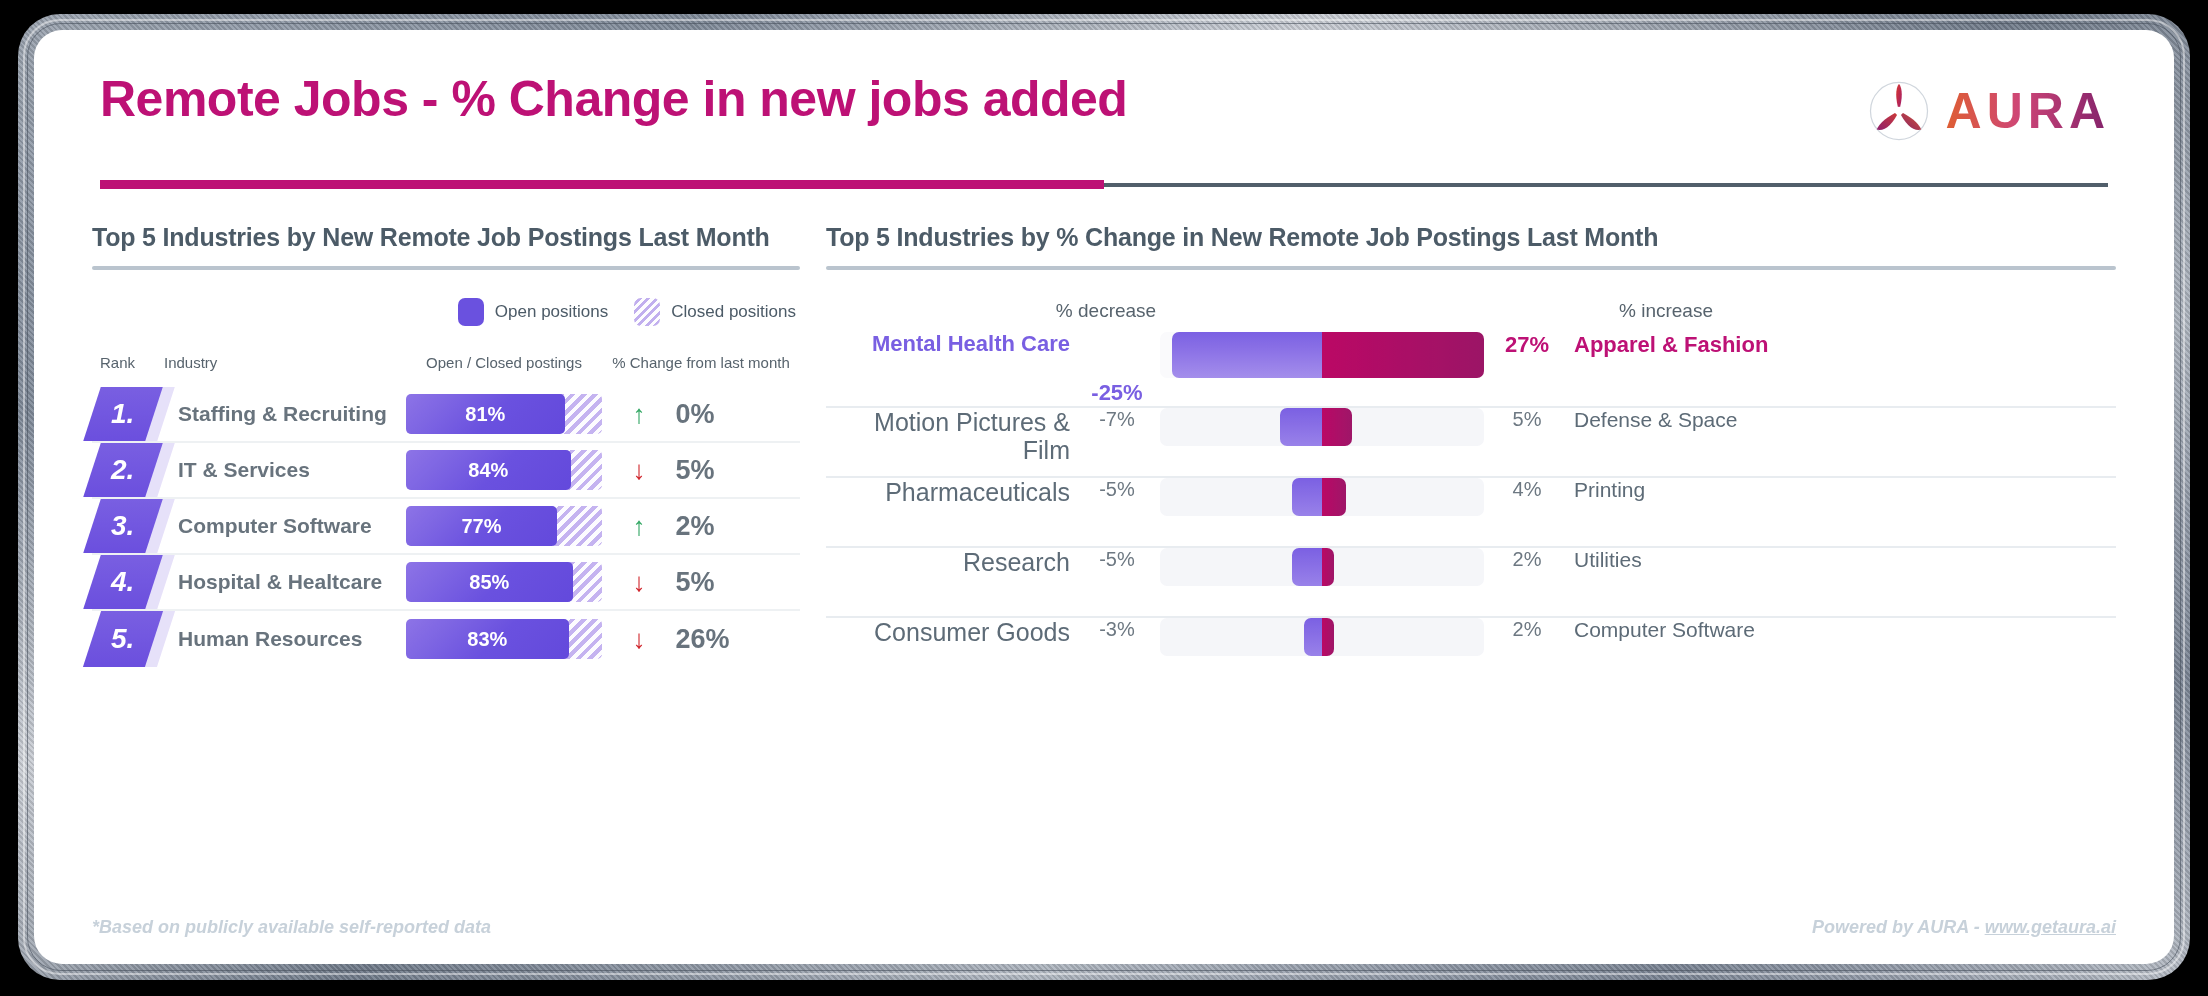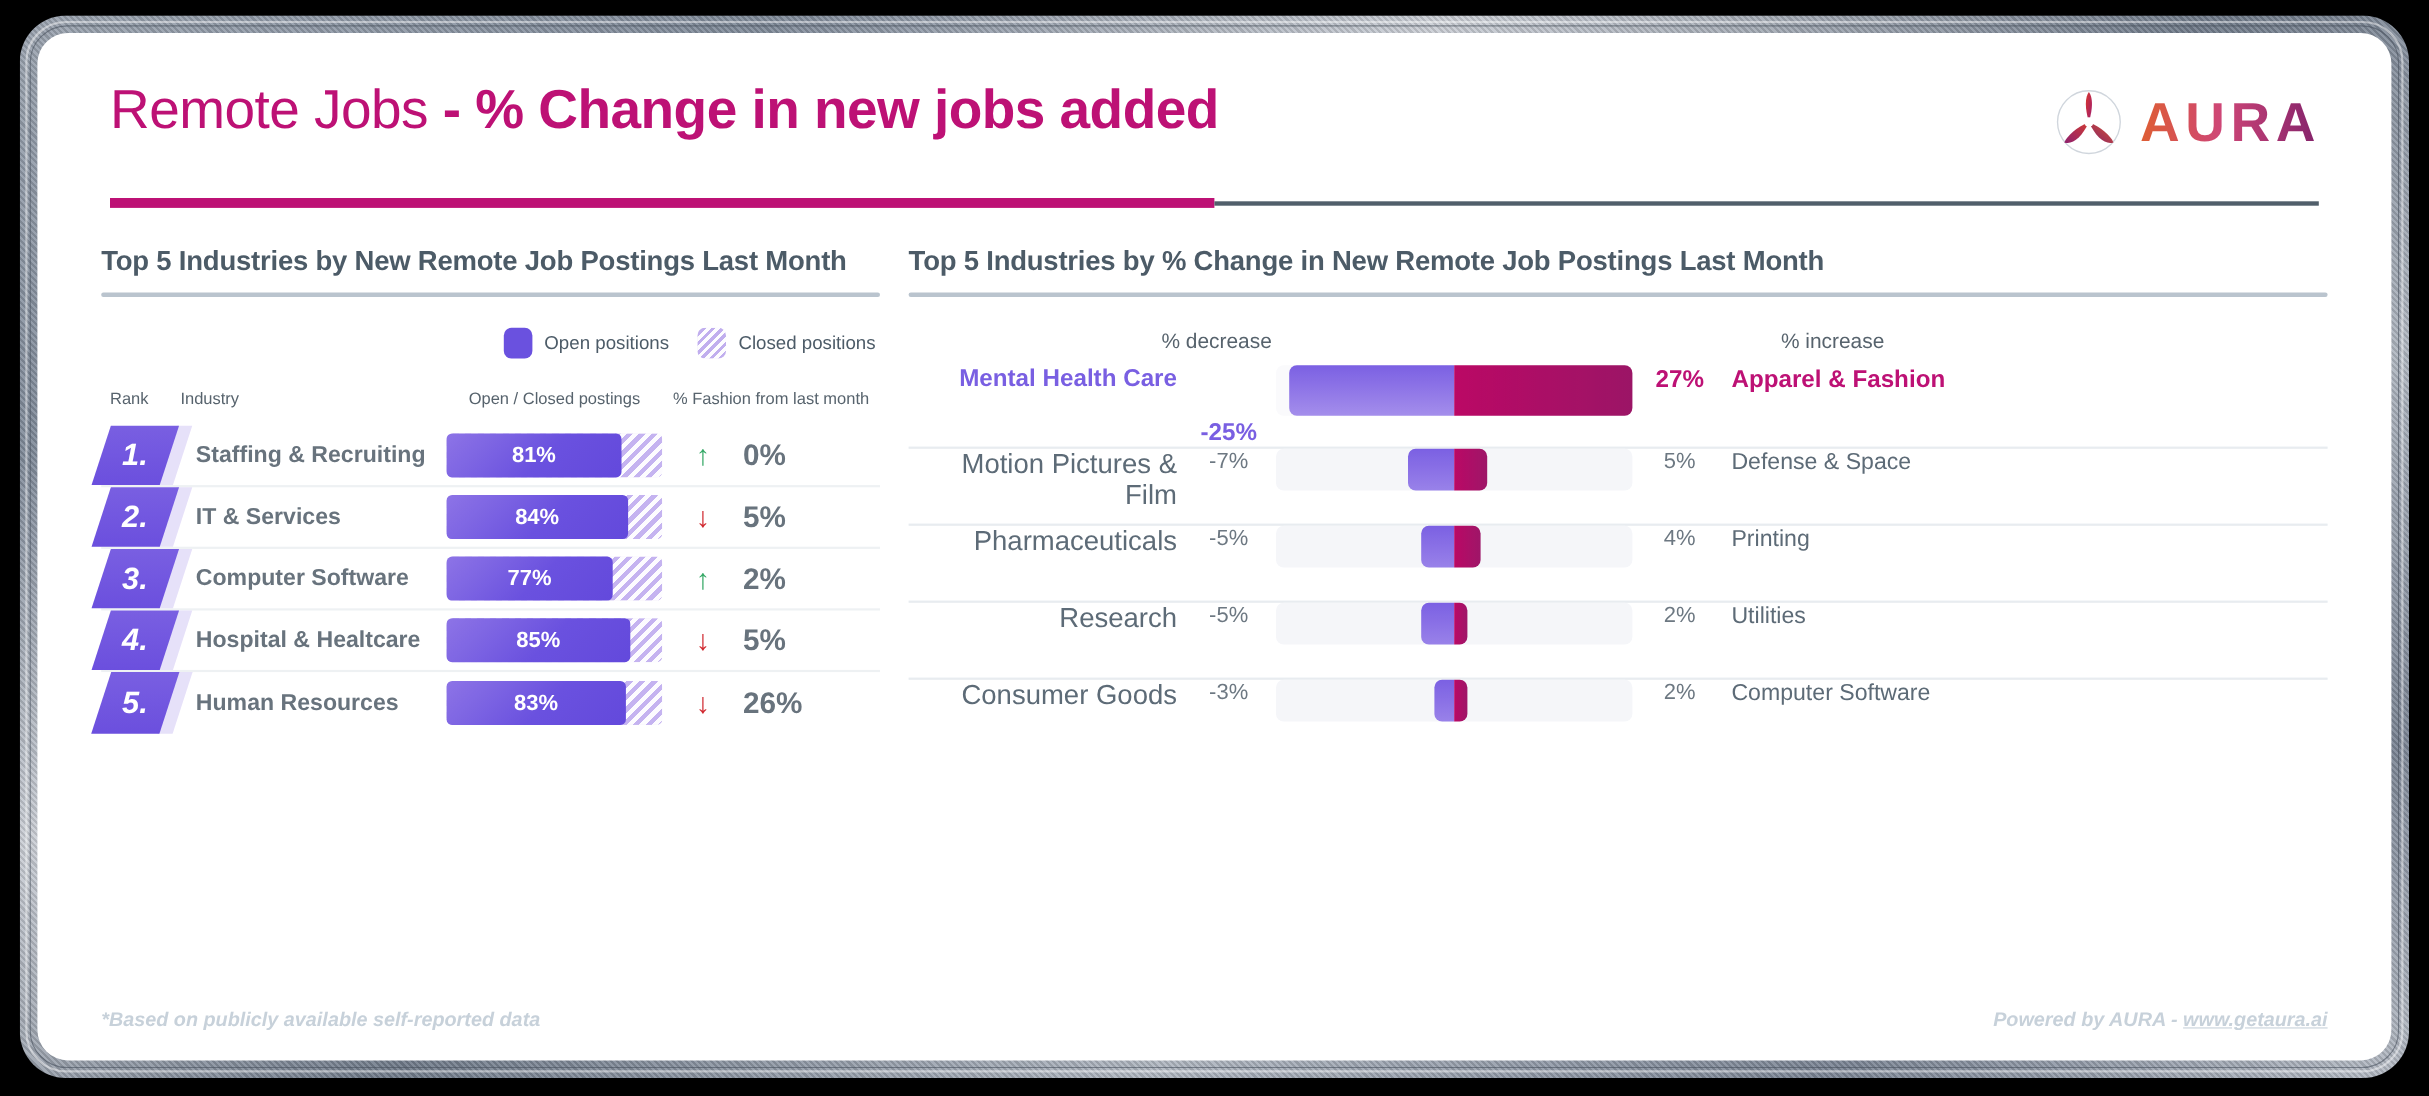--- a/index.html
+++ b/index.html
@@ -53,21 +53,21 @@
 
   
   .header { position: relative; height: 108px; }
   .title {
     position: absolute; left: 8px; top: 6px;
     font-size: 50px;
     color: #d4097f;
     letter-spacing: -0.5px;
     white-space: nowrap;
   }
-  .title .strong { font-weight: 400; }
+  .title .strong { font-weight: 700; }
   .title .light  { font-weight: 700; }
 
   .logo {
     position: absolute; right: 6px; top: 6px;
     display: flex; align-items: center; gap: 16px; margin-top: 10px;
   }
   .logo-mark { width: 62px; height: 62px; display:block; }
   .logo-text {
     font-size: 50px; font-weight: 700; letter-spacing: 5px;
     background: linear-gradient(90deg,#f05a28 0%,#e0407a 45%,#8e1d73 100%);
@@ -268,21 +268,21 @@
           <div class="legend-item">
             <div class="sw sw-closed"></div>
             <div class="legend-label">Closed positions</div>
           </div>
         </div>
 
         <div class="thead">
           <div class="th-rank">Rank</div>
           <div class="th-ind">Industry</div>
           <div class="th-bar">Open / Closed postings</div>
-          <div class="th-chg">% Fashion from last month</div>
+          <div class="th-chg">% Change from last month</div>
         </div>
 
         <div class="rows" id="left-rows">
             <div class="row">
               <div class="rank-cell">
                 <div class="rank-slash"></div>
                 <div class="rank-badge">
                   <span>1.</span>
                 </div>
               </div>

